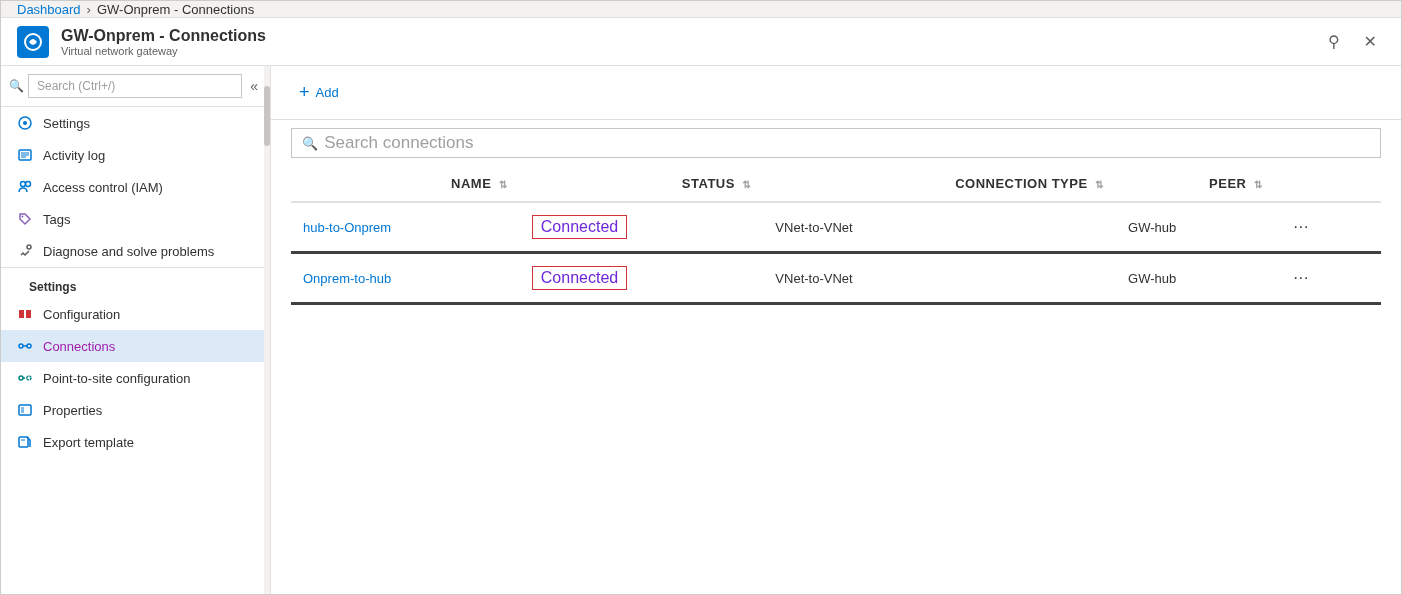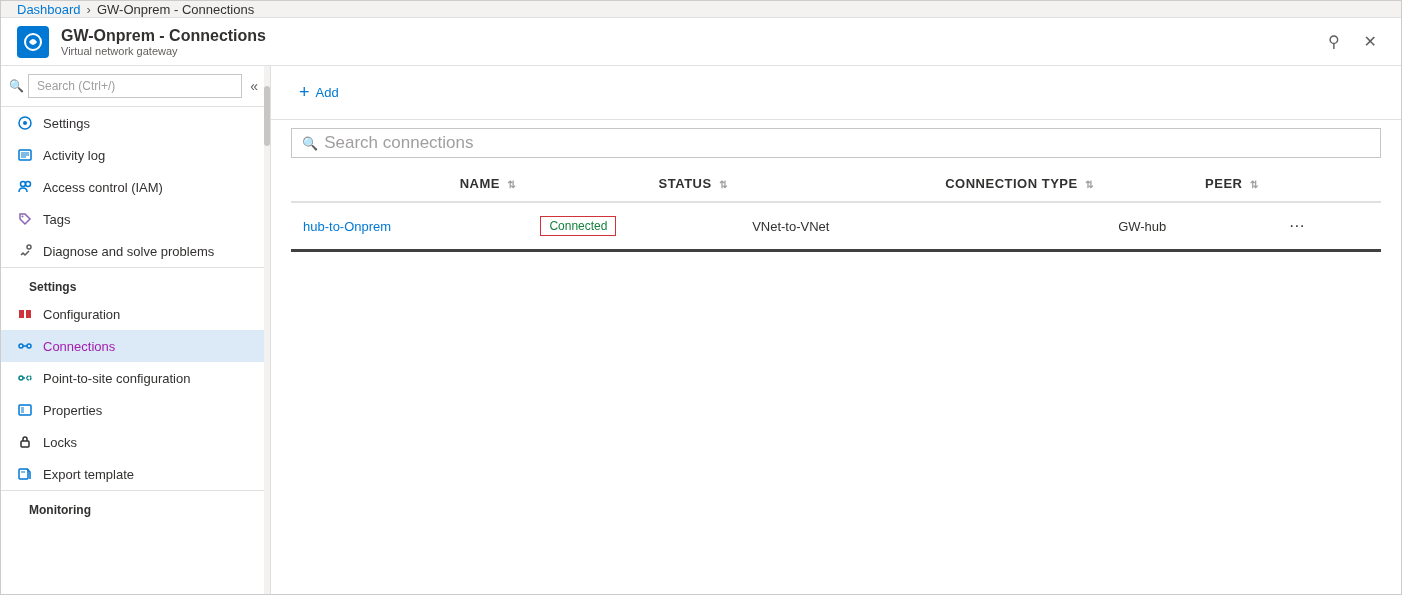--- a/index.html
+++ b/index.html
@@ -54,21 +54,21 @@
     .search-icon-small { color: #a19f9d; font-size: 13px; }
 
     .table-container { flex: 1; overflow-y: auto; padding: 0 20px; }
     table { width: 100%; border-collapse: collapse; }
     thead tr { border-bottom: 2px solid #e0e0e0; }
     thead th { text-align: right; font-size: 11px; font-weight: 700; color: #323130; padding: 10px 12px; text-transform: uppercase; letter-spacing: 0.5px; cursor: pointer; white-space: nowrap; }
     .sort-icon { color: #a19f9d; font-size: 10px; margin-left: 4px; }
     tbody tr { border-bottom: 3px solid #404040; }
     tbody td { padding: 12px 12px; font-size: 13px; color: #323130; vertical-align: middle; }
 
-    .status-badge { border: 1.5px solid #d13438; color: #15803d; padding: 2px 8px; font-size: 12px; display: inline-block; }
+    .status-badge { border: 1.5px solid #d13438; color: #6d28d9; padding: 2px 8px; font-size: 16px; display: inline-block; }
     .more-btn { background: none; border: none; cursor: pointer; color: #323130; font-size: 16px; padding: 2px 6px; }
 
     
     .icon-blue { color: #0078d4; }
     .icon-gray { color: #605e5c; }
   </style>
 </head>
 <body>
 
 <div class="window">
@@ -197,42 +197,32 @@
           <svg width="14" height="14" viewBox="0 0 14 14" fill="none">
               <rect x="1" y="2" width="12" height="10" rx="1" stroke="#0078d4" stroke-width="1.5"></rect>
               <line x1="3" y1="5" x2="6" y2="5" stroke="#0078d4" stroke-width="1"></line>
               <line x1="3" y1="7" x2="6" y2="7" stroke="#0078d4" stroke-width="1"></line>
               <line x1="3" y1="9" x2="6" y2="9" stroke="#0078d4" stroke-width="1"></line>
             </svg>
         </span>
         <span class="nav-label">Properties</span>
       </div>
 
-      <div class="nav-item">
-        <span class="nav-icon">
-          <svg width="14" height="14" viewBox="0 0 14 14" fill="none">
-              <rect x="3" y="6" width="8" height="6" rx="1" stroke="#323130" stroke-width="1.5"></rect>
-              <path d="M5 6V4a2 2 0 014 0v2" stroke="#323130" stroke-width="1.5"></path>
-            </svg>
-        </span>
-        <span class="nav-label">Locks</span>
-      </div>
 
       <div class="nav-item">
         <span class="nav-icon">
           <svg width="14" height="14" viewBox="0 0 14 14" fill="none">
               <rect x="1" y="2" width="9" height="10" rx="1" stroke="#0078d4" stroke-width="1.5"></rect>
               <path d="M9 2l3 3v7" stroke="#0078d4" stroke-width="1.5"></path>
               <line x1="3" y1="5" x2="7" y2="5" stroke="#0078d4" stroke-width="1"></line>
             </svg>
         </span>
         <span class="nav-label">Export template</span>
       </div>
 
-      <div class="nav-section-label">Monitoring</div>
 
       <div class="sidebar-scrolltrack">
         <div class="sidebar-scrollthumb"></div>
       </div>
     </div>
 
     <div class="content">
 
       <div class="content-toolbar">
         <button class="btn-add">
@@ -270,18 +260,25 @@
             </tr>
           </thead>
           <tbody id="connections-tbody">
           <tr>
                 <td style="color: rgb(0, 120, 212); cursor: pointer;">hub-to-Onprem</td>
                 <td><span class="status-badge">Connected</span></td>
                 <td>VNet-to-VNet</td>
                 <td>GW-hub</td>
                 <td><button class="more-btn">···</button></td>
               </tr>
+              <tr>
+                <td style="color: rgb(0, 120, 212); cursor: pointer;">Onprem-to-hub</td>
+                <td><span class="status-badge">Connected</span></td>
+                <td>VNet-to-VNet</td>
+                <td>GW-hub</td>
+                <td><button class="more-btn">···</button></td>
+              </tr>
             </tbody>
         </table>
       </div>
     </div>
   </div>
 </div>
 
 </body></html>

